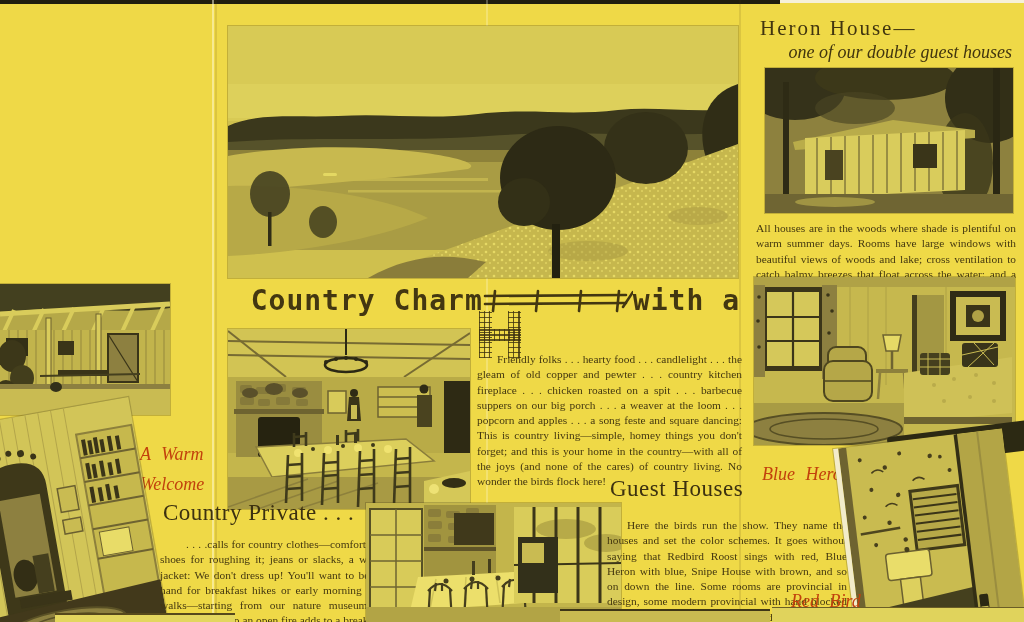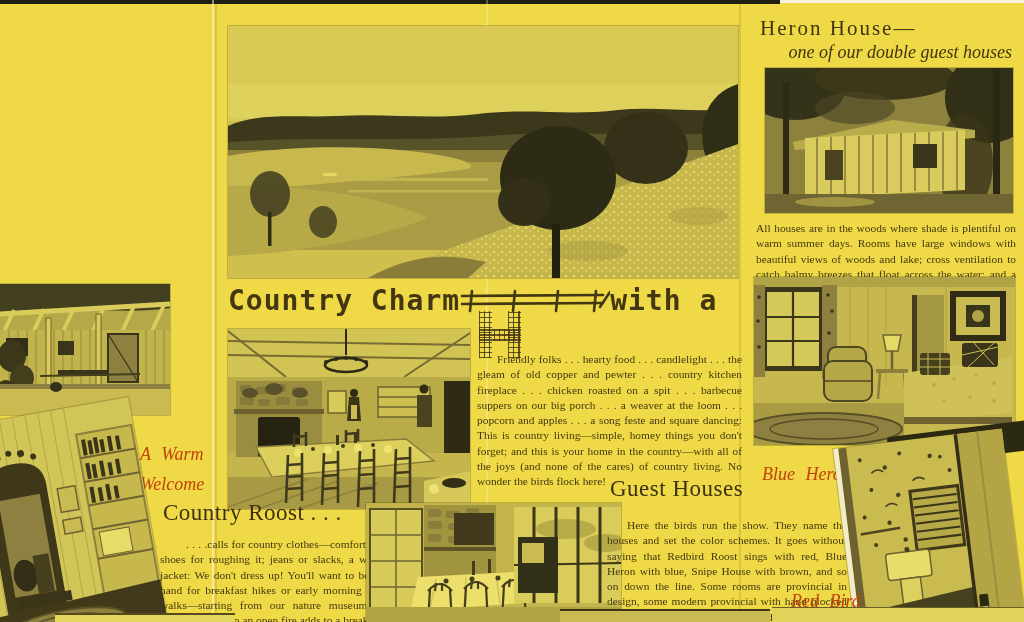--- a/index.html
+++ b/index.html
@@ -12,21 +12,21 @@
   .litho{font-family:"Liberation Sans",sans-serif;font-size:9px;font-weight:bold;
          color:#3e3310;letter-spacing:1px;margin-top:24px;}
   .serif-title{font-size:23px;color:#3c3110;letter-spacing:.5px;}
   .heron-title{font-size:21px;color:#41350f;letter-spacing:2px;}
   .heron-sub{font-size:18px;font-style:italic;color:#41350f;text-align:right;}
   .body-txt{font-size:11.4px;line-height:1.34;color:#443810;text-align:justify;}
   .indent{text-indent:20px;}
   .script-label{font-size:18px;font-style:italic;color:#c2410c;word-spacing:6px;}
   .headline{font-family:"DejaVu Sans Mono",monospace;font-weight:bold;
             font-size:28px;color:#433711;letter-spacing:1px;white-space:nowrap;}
-  .headline-row{display:flex;align-items:center;justify-content:flex-start;}
+  .headline-row{display:flex;align-items:center;justify-content:flex-end;}
   
   .plaidH{position:absolute;}
   .plaid{position:absolute;background-image:
      repeating-linear-gradient(90deg,rgba(62,51,16,.8) 0 1.5px,rgba(62,51,16,0) 1.5px 5px),
      repeating-linear-gradient(0deg,rgba(62,51,16,.8) 0 1.5px,rgba(62,51,16,0) 1.5px 5px);}
   
   .crease-light{position:absolute;top:0;width:2px;height:622px;background:rgba(255,252,222,.5);}
   .crease-dark{position:absolute;top:0;width:2px;height:622px;background:rgba(70,58,14,.12);}
   .strip{position:absolute;}
 </style>
@@ -345,21 +345,21 @@
         <line x1="118" y1="101" x2="118" y2="113"></line>
           <line x1="130" y1="100" x2="130" y2="112"></line>
           <line x1="118" y1="105" x2="130" y2="104"></line>
       </g>
       <polygon points="196,152 242,142 242,180 196,180" fill="#d5c858"></polygon>
       <ellipse cx="226" cy="154" rx="12" ry="5" fill="#332f15"></ellipse>
       <circle cx="206" cy="160" r="5" fill="#eee275"></circle>
     </svg>
   </div>
 
-  <div class="abs serif-title" style="left:163px;top:500px;">Country Roost . . .</div>
+  <div class="abs serif-title" style="left:163px;top:500px;">Country Private . . .</div>
   <div class="abs body-txt" style="left:160px;top:537px;width:225px;text-indent:26px;">. . . .calls for country clothes—comfortable shoes for roughing it; jeans or slacks, a warm jacket: We don't dress up! You'll want to be on hand for breakfast hikes or early morning bird walks—starting from our nature museum. It beats all what zip an open fire adds to a breakfast of bacon and eggs! Pan fried blue gill too—you catch 'em—we fry 'em!</div>
 
   <div class="photo" style="left:366px;top:503px;width:255px;height:119px;">
     <svg viewBox="0 0 255 119" preserveAspectRatio="none">
       <rect width="255" height="119" fill="#c3b54b"></rect>
       <rect x="4" y="6" width="52" height="102" fill="#d8cb59" stroke="#565025" stroke-width="2"></rect>
       <g stroke="#6e6432" stroke-width="1.5">
         <line x1="30" y1="6" x2="30" y2="108"></line>
         <line x1="4" y1="32" x2="56" y2="32"></line>
           <line x1="4" y1="58" x2="56" y2="58"></line>

